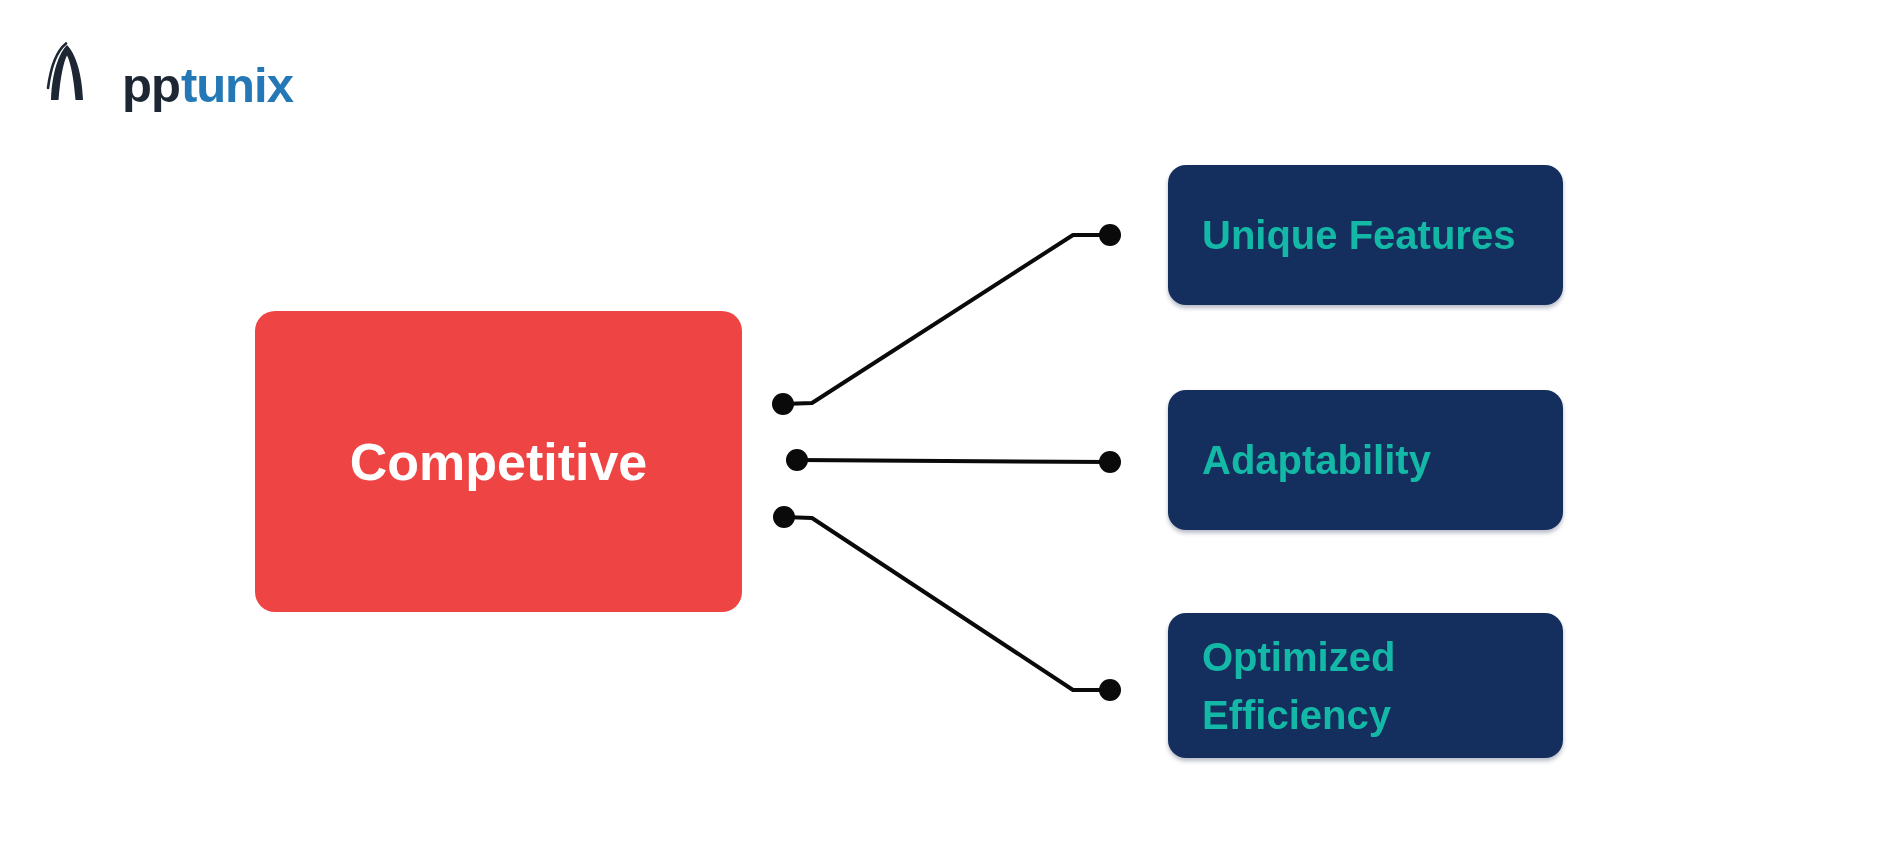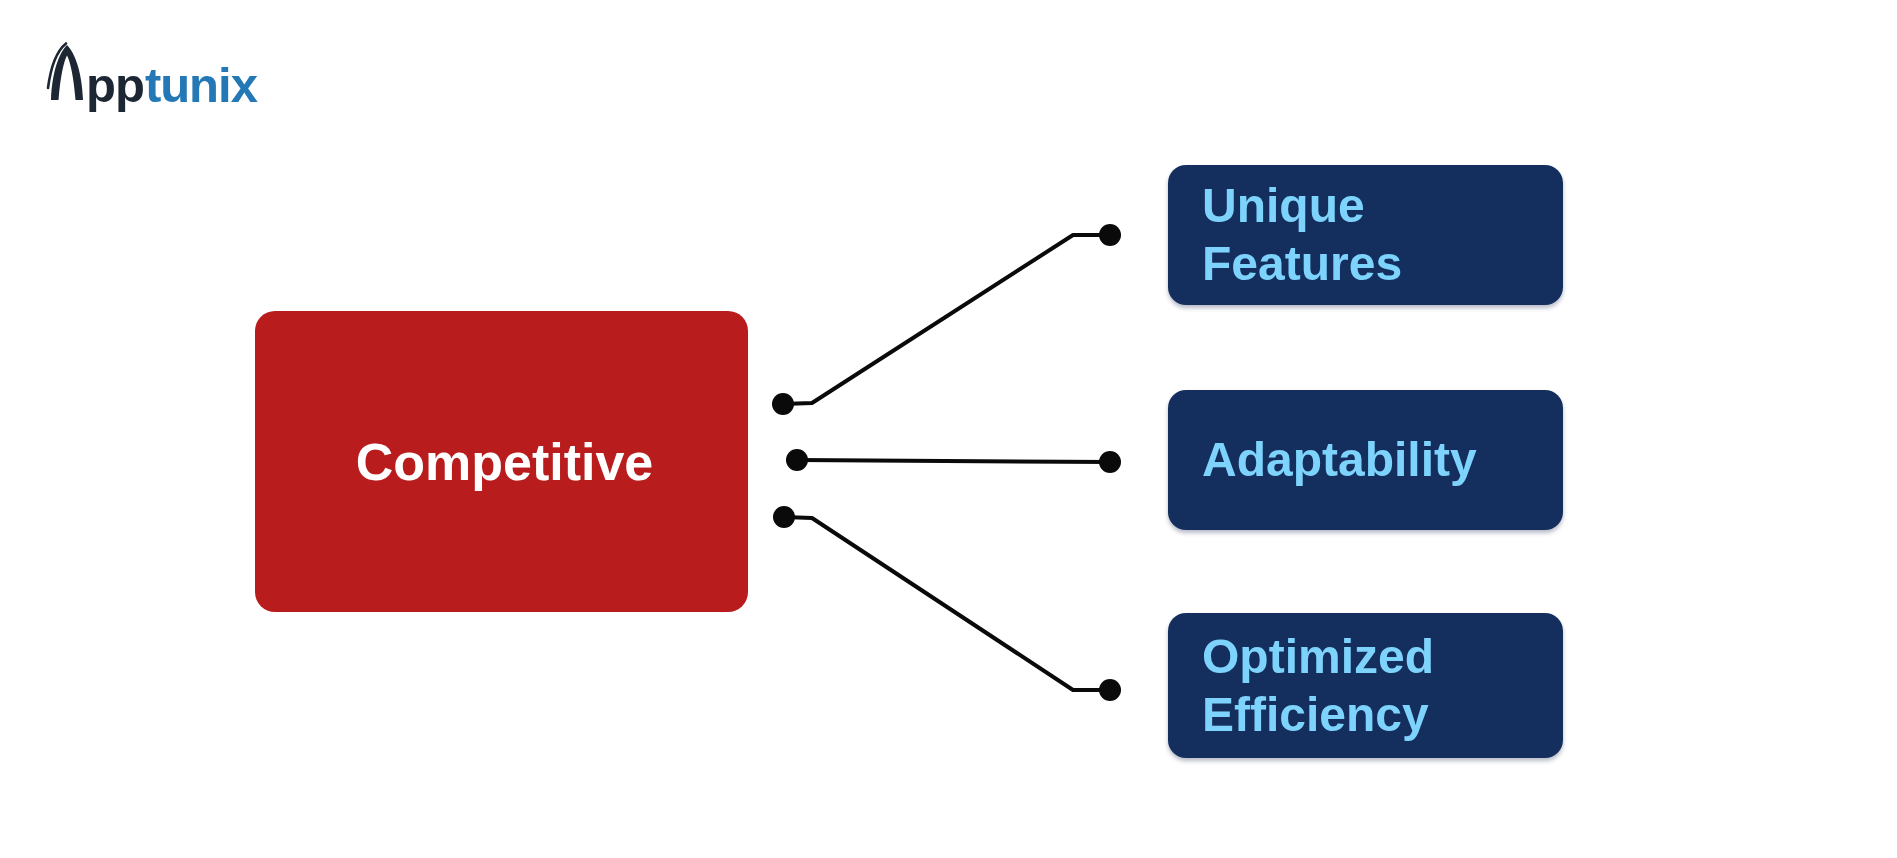--- a/index.html
+++ b/index.html
@@ -17,20 +17,21 @@
   }
 
   
   .logo {
     position: absolute;
     left: 46px;
     top: 42px;
     display: flex;
     align-items: flex-end;
     user-select: none;
+    gap: 36px;
   }
   .logo-arch {
     width: 40px;
     height: 58px;
     margin-bottom: 10px;
     display: block;
   }
   .logo-text {
     font-size: 49px;
     font-weight: bold;
@@ -71,22 +72,22 @@
     border-radius: 18px;
     background: #142f5e;
     box-shadow: 0 3px 4px rgba(20, 30, 70, 0.30);
     display: flex;
     align-items: center;
     box-sizing: border-box;
     padding-left: 34px;
     padding-right: 28px;
   }
   .node .node-label {
-    color: #7dd3fc;
-    font-size: 48px;
+    color: #14b8a6;
+    font-size: 40px;
     font-weight: 600;
     line-height: 58px;
     letter-spacing: 0px;
   }
   .node-1 { top: 165px; height: 140px; }
   .node-2 { top: 390px; height: 140px; }
   .node-3 { top: 613px; height: 145px; }
 
   
   .connector-layer {
@@ -118,21 +119,21 @@
       <circle cx="783" cy="404" r="11" fill="#0a0a0a"></circle>
       <circle cx="1110" cy="235" r="11" fill="#0a0a0a"></circle>
       <polyline points="797,460 1110,462" fill="none" stroke="#0a0a0a" stroke-width="4" stroke-linejoin="round" stroke-linecap="round"></polyline>
       <circle cx="797" cy="460" r="11" fill="#0a0a0a"></circle>
       <circle cx="1110" cy="462" r="11" fill="#0a0a0a"></circle>
       <polyline points="784,517 812,518 1073,690 1110,690" fill="none" stroke="#0a0a0a" stroke-width="4" stroke-linejoin="round" stroke-linecap="round"></polyline>
       <circle cx="784" cy="517" r="11" fill="#0a0a0a"></circle>
       <circle cx="1110" cy="690" r="11" fill="#0a0a0a"></circle>
     </svg>
 
-  <div class="center-node" style="background: #b91c1c; padding-left: 6px;">
+  <div class="center-node" style="background: #ef4444;">
     <div class="line">Competitive</div>
   </div>
 
   <div class="node node-1" style="background: rgb(20, 47, 94);">
     <div class="node-label">Unique Features</div>
   </div>
   <div class="node node-2" style="background: rgb(20, 47, 94);">
     <div class="node-label">Adaptability</div>
   </div>
   <div class="node node-3" style="background: rgb(20, 47, 94);">

